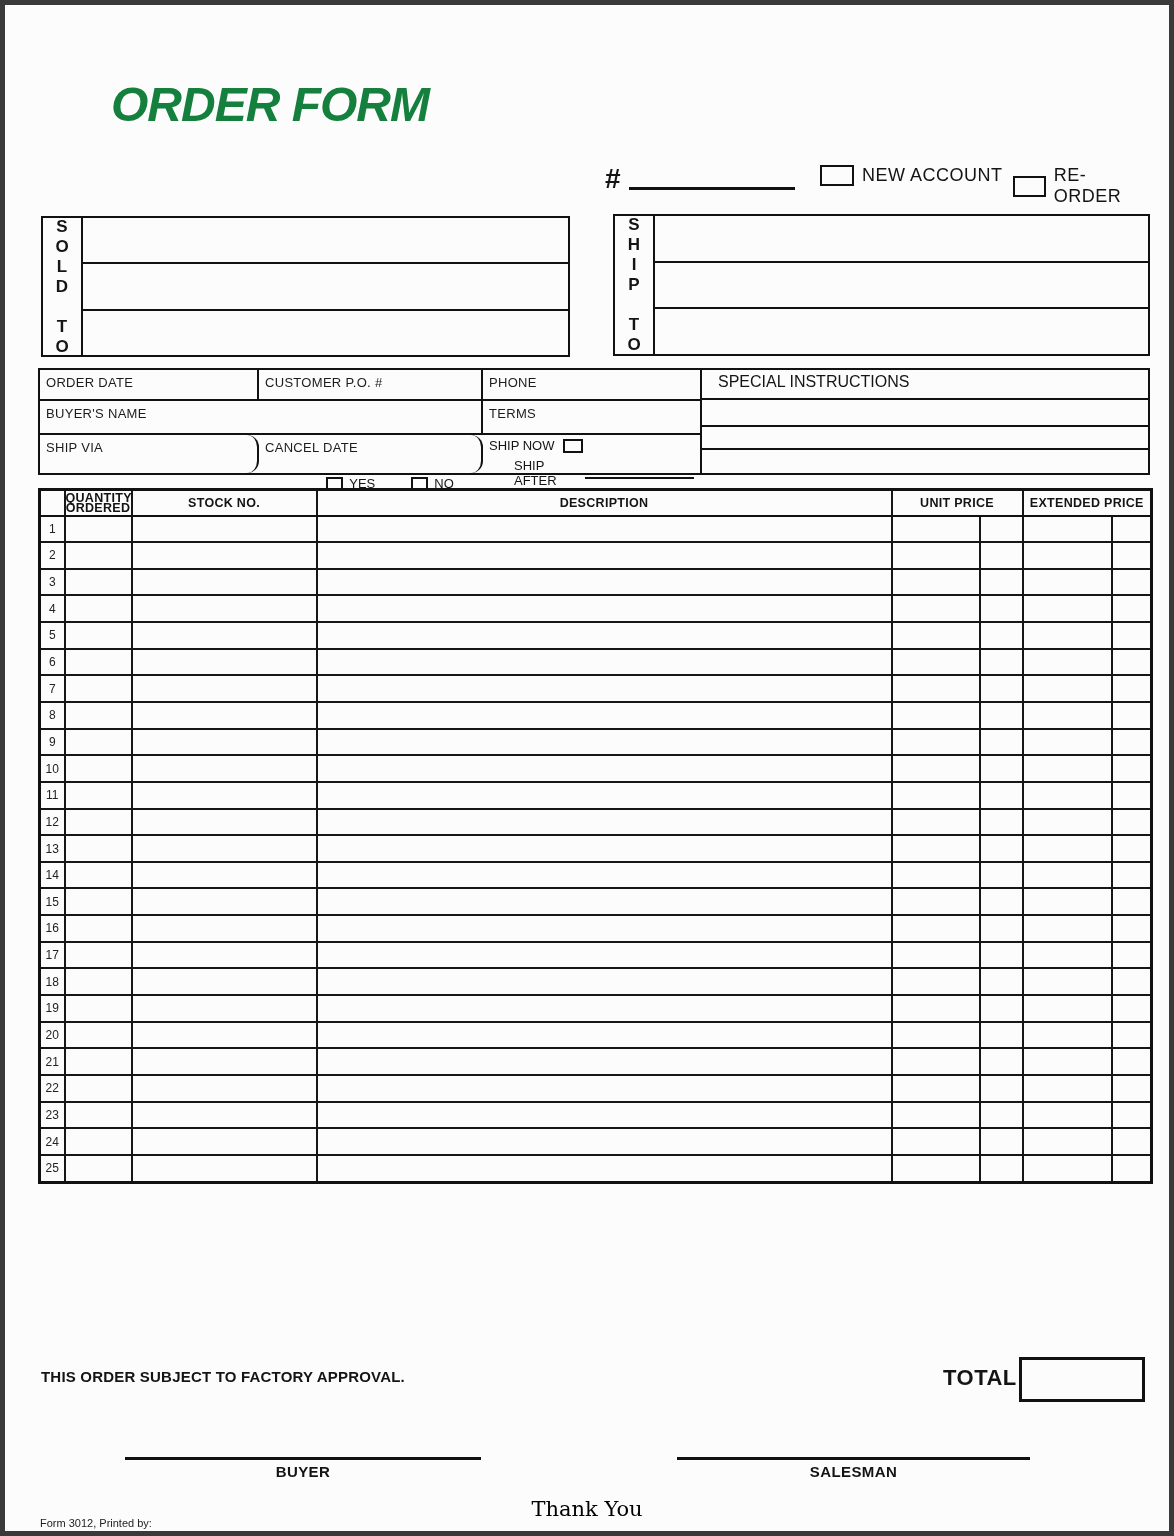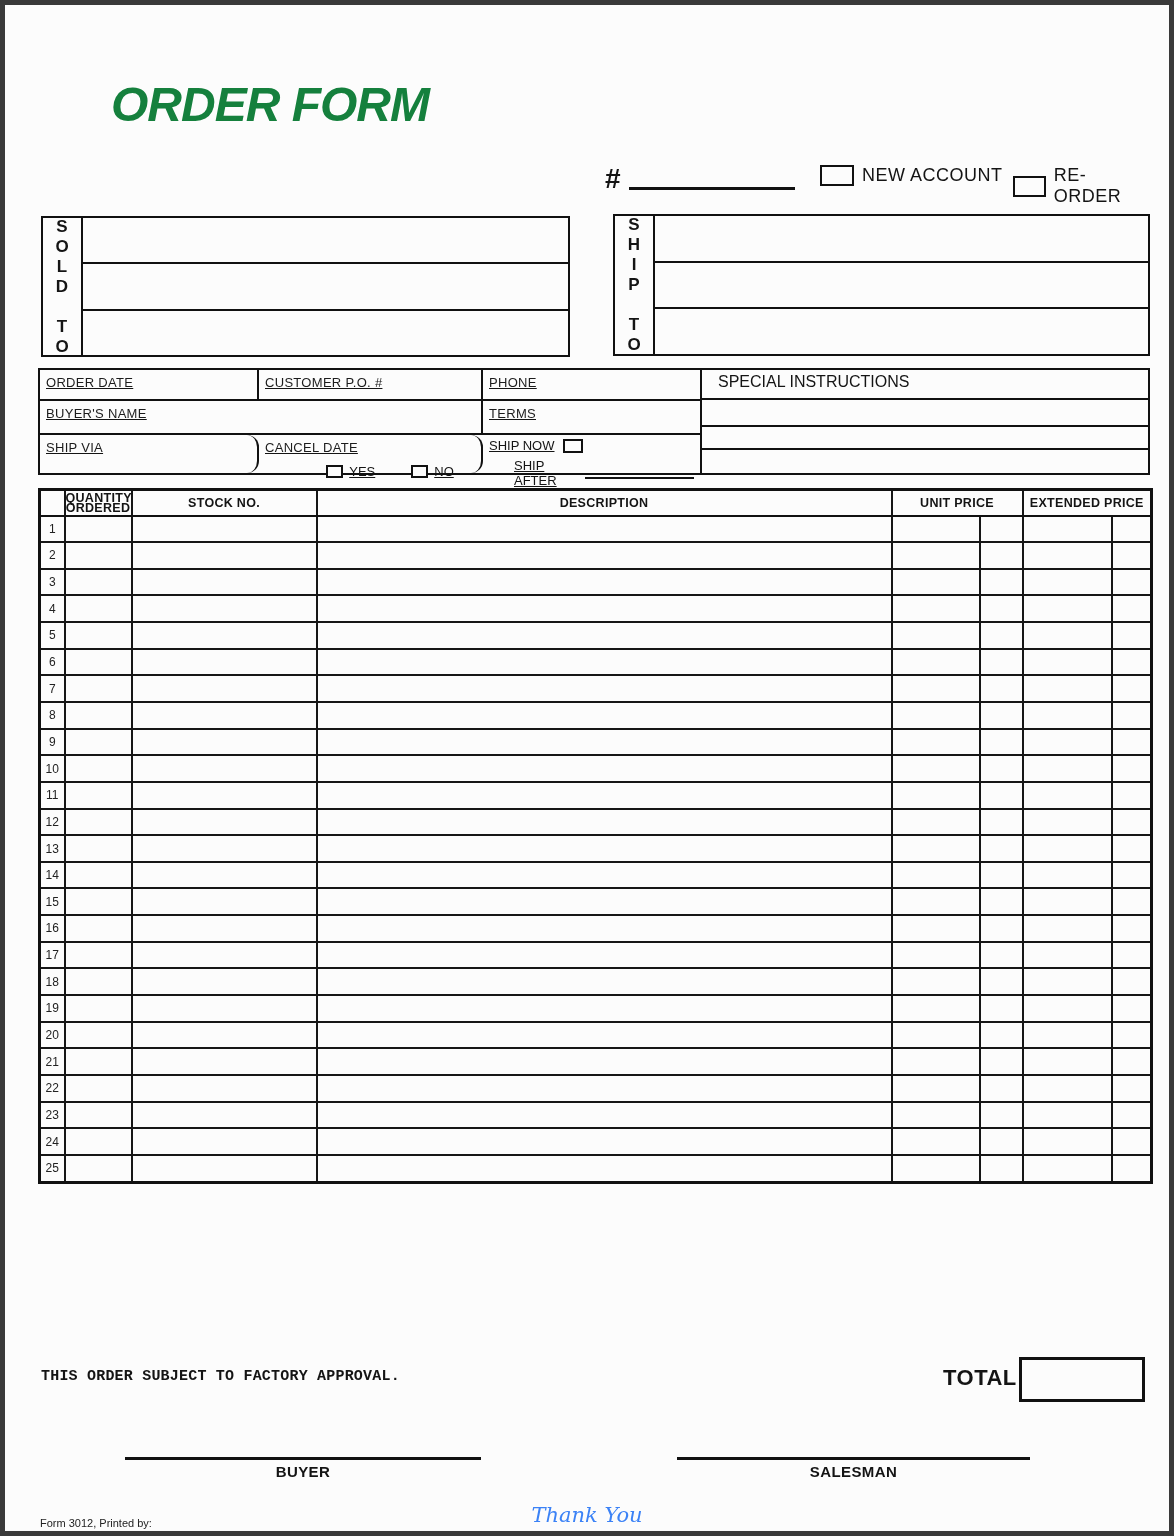--- a/index.html
+++ b/index.html
@@ -34,55 +34,55 @@
   .addr-label {
     width:40px; border-right:2px solid #111; display:flex;
     align-items:center; justify-content:center; text-align:center;
     font-weight:bold; font-size:17px; line-height:20px; white-space:pre-line;
   }
   .addr-lines { flex:1; display:flex; flex-direction:column; }
   .addr-line { flex:1; border-bottom:2px solid #111; }
   .addr-line:last-child { border-bottom:none; }
   
   .info { position:absolute; left:33px; top:363px; width:1112px; height:107px; display:flex; border:2px solid #111; }
-  .info-left { width:660px; display:grid; grid-template-columns:219px 224px 217px; grid-template-rows:31px 34px 38px;text-decoration:underline; }
+  .info-left { width:660px; display:grid; grid-template-columns:219px 224px 217px; grid-template-rows:31px 34px 38px; }
   .info-right { width:452px; border-left:2px solid #111; display:grid; grid-template-rows:30px 27px 23px 23px; }
   .cell { border-right:2px solid #111; border-bottom:2px solid #111; padding:3px 6px; position:relative; }
   .cell.no-r { border-right:none; } .cell.no-b { border-bottom:none;border-radius:12px; }
   .cell .flabel { font-size:13px; color:#1c1c1c; letter-spacing:0.3px; }
   .cell.span2 { grid-column:1 / span 2; }
   .si-row { border-bottom:2px solid #111; padding:3px 16px; }
   .si-row:last-child { border-bottom:none; }
-  .yn-row { display:flex; gap:36px; justify-content:center; margin-top:8px; padding-left:40px; align-items:center; }
+  .yn-row { display:flex; gap:36px; justify-content:center; margin-top:20px; padding-left:40px; align-items:center; }
   .yn-item { display:flex; align-items:center; gap:6px; font-size:13px; }
   .shipnow-line { display:flex; align-items:center; gap:8px; font-size:13px; }
   .shipafter-line { display:flex; align-items:center; gap:8px; font-size:13px; margin-top:5px;margin-left:25px; }
   .after-line { display:inline-block; width:130px; border-bottom:2.5px solid #111; height:12px; }
   
   table.items { position:absolute; left:33px; top:483px; width:1112px; height:696px;
     border-collapse:collapse; table-layout:fixed; }
   table.items th, table.items td { border:2px solid #161616; padding:0; }
   table.items thead th {
     height:26px; font-size:12.5px; font-weight:bold; text-align:center;
     letter-spacing:0.3px; border-bottom:2.5px solid #111;
   }
   th.qty-h { font-size:9.5px; line-height:10px; white-space:pre-line; }
   td.rownum { font-size:12px; text-align:center; color:#222; font-weight:normal; }
   table.items { border:3px solid #111; }
   
-  .approval { position:absolute; left:36px; top:1363px; font-size:15px; font-weight:bold; letter-spacing:0.2px;font-family:Liberation Mono, monospace; }
+  .approval { position:absolute; left:36px; top:1363px; font-size:15px; font-weight:bold; letter-spacing:0.2px; }
   .total-label { position:absolute; left:938px; top:1360px; width:70px; font-size:22px; font-weight:bold; letter-spacing:0.5px; }
   .total-box { position:absolute; left:1014px; top:1352px; width:126px; height:45px; border:3px solid #111; background:#fcfcfc; }
   .sig { position:absolute; top:1452px; text-align:center; }
   .sig .line { border-top:3px solid #111; width:100%; }
   .sig .slabel { font-size:15px; font-weight:bold; margin-top:3px; letter-spacing:0.4px; }
   .sig.buyer { left:120px; width:356px; }
   .sig.salesman { left:672px; width:353px; }
   .thankyou { position:absolute; left:0; top:1492px; width:100%; text-align:center;
-    font-family:"DejaVu Serif", serif; font-style:italic; font-size:21px; color:#3b82f6;margin-top:6px; }
+    font-family:"DejaVu Serif", serif; font-size:21px; color:#000000; }
   .formnote { position:absolute; left:35px; top:1512px; font-size:11px; color:#222; }
 </style>
 </head>
 <body>
 
 <div class="page">
 
   <div class="title">ORDER FORM</div>
 
   <div class="order-row">

